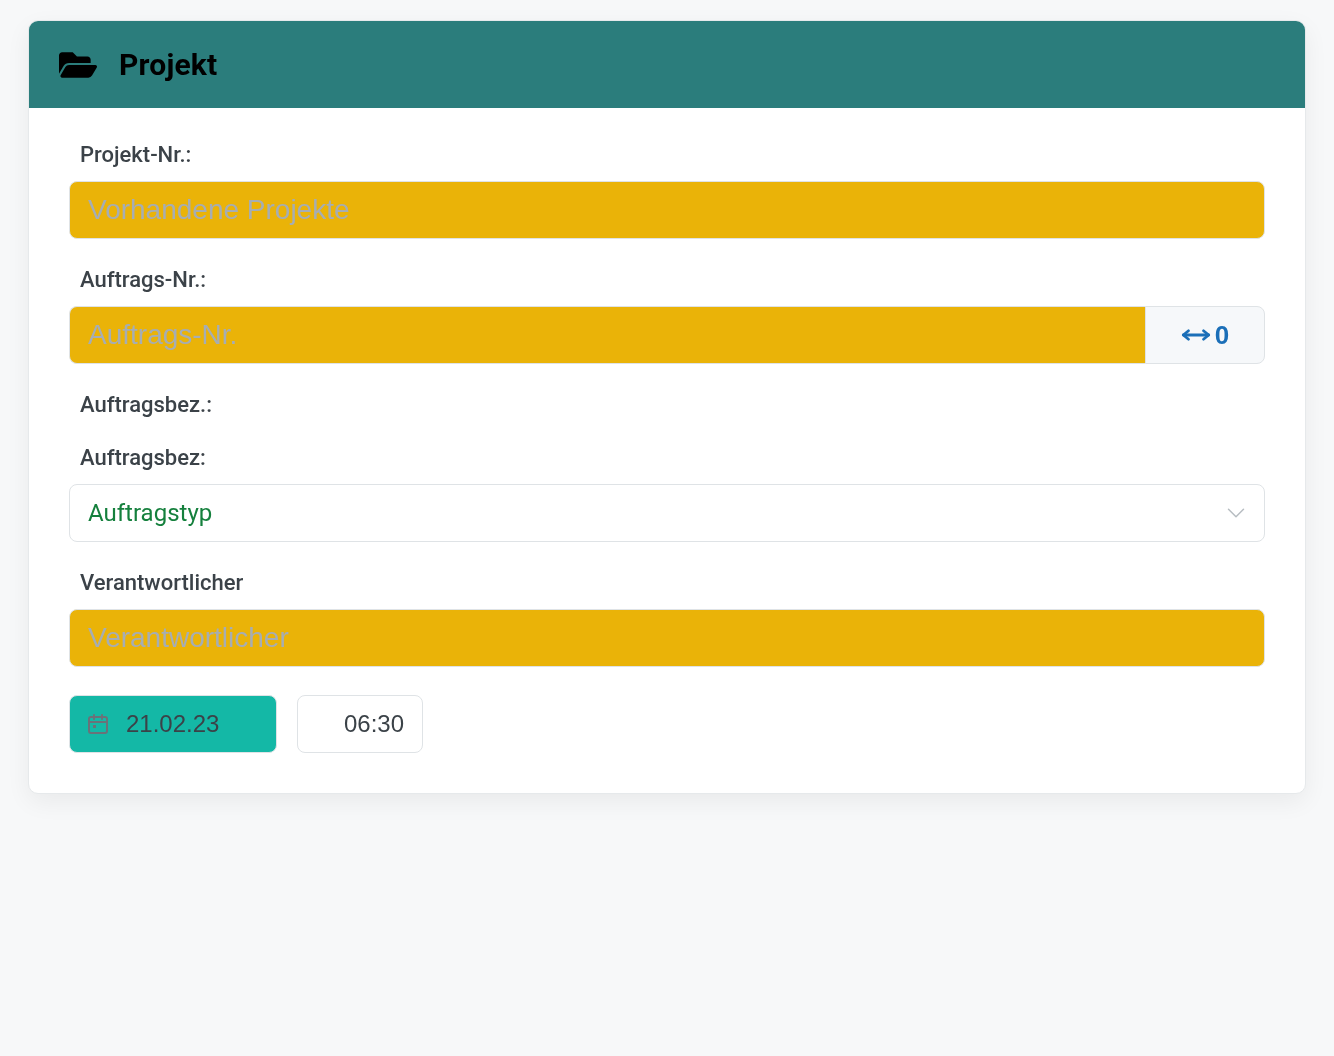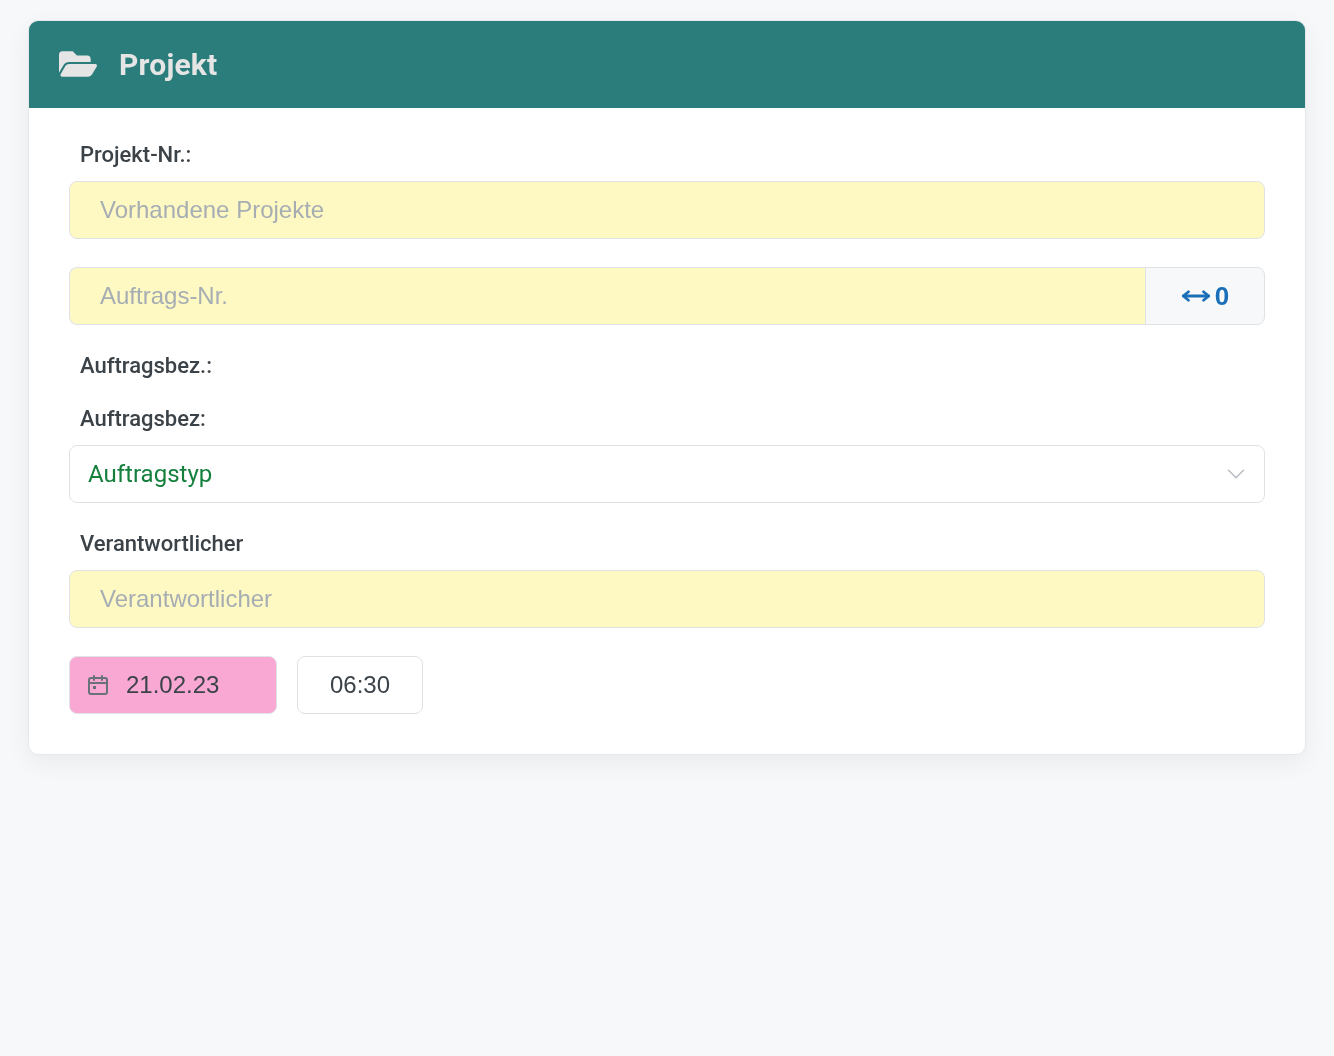--- a/index.html
+++ b/index.html
@@ -15,23 +15,23 @@
   }
   .card {
     background: #fff;
     border: 1px solid #e6e9eb;
     border-radius: 10px;
     box-shadow: 0 8px 24px rgba(0,0,0,0.06);
     overflow: hidden;
   }
   .card-header {
     background: #2b7d7c;
-    color: #e5e5e5;
-    display: flex;
-    align-items: flex-start;
+    color: #000000;
+    display: flex;
+    align-items: flex-end;
     gap: 22px;
     padding: 26px 30px 26px 30px;
   }
   .card-header .title {
     font-size: 30px;
     font-weight: 700;
     letter-spacing: 0.2px;
   }
   .card-header svg { width: 38px; height: 34px; display: block; }
 
@@ -47,23 +47,23 @@
     color: #3b4248;
     margin-bottom: 14px;
     margin-left: 11px;
   }
 
   .control {
     width: 100%;
     height: 58px;
     border: 1px solid #dfe3e6;
     border-radius: 8px;
-    background: #fef9c3;
-    font-size: 24px;
-    padding: 0 30px;
+    background: #eab308;
+    font-size: 28px;
+    padding: 0 18px;
     color: #3b4248;
     outline: none;
   }
   .control::placeholder { color: #a6adb3; }
 
   .input-group {
     display: flex;
     width: 100%;
   }
   .input-group .control {
@@ -115,21 +115,21 @@
   .select-caret svg { width: 18px; height: 12px; display:block; }
 
   .inline-row { display: flex; gap: 20px; }
 
   .date-group {
     display: inline-flex;
     align-items: center;
     border: 1px solid #dfe3e6;
     border-radius: 8px;
     height: 58px;
-    background: #f9a8d4;
+    background: #14b8a6;
     overflow: hidden;
   }
   .date-icon {
     width: 56px;
     height: 100%;
     display: flex;
     align-items: center;
     justify-content: center;
     color: #6a7279;
   }
@@ -147,23 +147,24 @@
   }
 
   .time-input {
     height: 58px;
     width: 126px;
     border: 1px solid #dfe3e6;
     border-radius: 8px;
     background: #fff;
     font-size: 24px;
     font-weight: 500;
-    text-align: center;
+    text-align: left;
     color: #3b4248;
     outline: none;
+    padding-left: 46px;
   }
 </style>
 </head>
 <body>
 
 <div class="wrap">
   <div class="card">
 
     <div class="card-header">
       <span>
@@ -175,20 +176,21 @@
     </div>
 
     <div class="card-body">
 
       <div class="field">
         <label class="label">Projekt-Nr.:</label>
         <input class="control" type="text" placeholder="Vorhandene Projekte" style="">
       </div>
 
       <div class="field">
+        <label class="label">Auftrags-Nr.:</label>
         <div class="input-group">
           <input class="control" type="text" placeholder="Auftrags-Nr." style="">
           <button class="addon" type="button">
             <span>
               <svg viewBox="0 0 512 208" fill="none" stroke="#1b6fb8" stroke-width="48" stroke-linecap="round" stroke-linejoin="round">
                 <line x1="40" y1="104" x2="472" y2="104"></line>
                 <polyline points="128,32 40,104 128,176"></polyline>
                 <polyline points="384,32 472,104 384,176"></polyline>
               </svg>
             </span>

